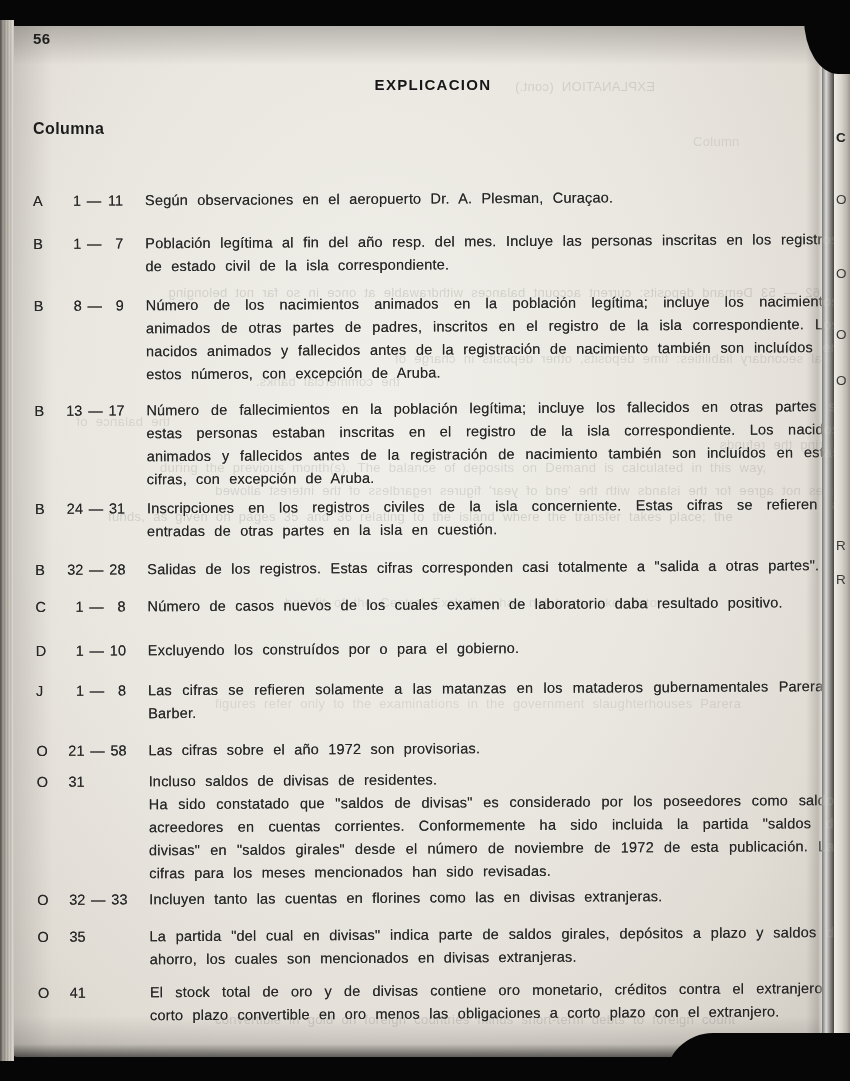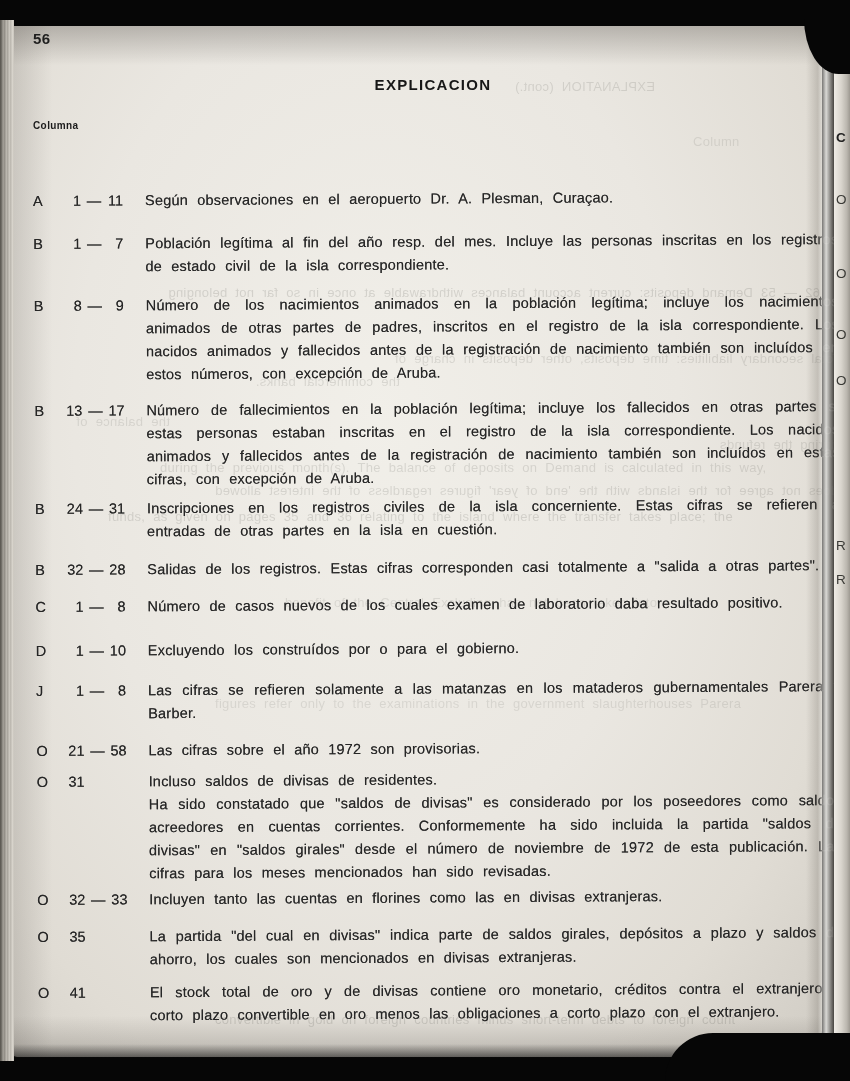--- a/index.html
+++ b/index.html
@@ -21,21 +21,21 @@
   .ghost{position:absolute;font-size:13px;line-height:15px;color:#4a4a44;
          letter-spacing:.3px;word-spacing:4px;filter:blur(.55px);}
   .ghost.m{transform:scaleX(-1);}
 
   
   .content{position:absolute;inset:0;z-index:3;color:#262626;padding-left:8px;}
   .page-number{position:absolute;left:33px;top:30px;font-size:15px;font-weight:600;
                letter-spacing:.5px;color:#1e1e1e;}
   .title{position:absolute;left:0;top:76px;width:866px;text-align:center;font-size:15px;
          font-weight:700;letter-spacing:1.3px;color:#171717;}
-  .column-heading{position:absolute;left:33px;top:120px;font-size:10px;font-weight:600;
+  .column-heading{position:absolute;left:33px;top:120px;font-size:16px;font-weight:600;
                   letter-spacing:.4px;color:#1c1c1c;}
   .entries{position:absolute;left:33px;top:190px;width:805px;
            transform:rotate(-0.35deg);transform-origin:0 0;}
   .entry{position:relative;font-size:14.5px;line-height:23px;
          text-shadow:0 0 .4px rgba(45,45,45,.75);}
   .entry .code{position:absolute;left:0;top:0;width:20px;}
   .entry .range{position:absolute;left:26px;top:0;width:82px;display:flex;}
   .entry .num-a{width:22px;text-align:right;}
   .entry .dash{width:26px;text-align:center;}
   .entry .num-b{width:16px;text-align:right;}

